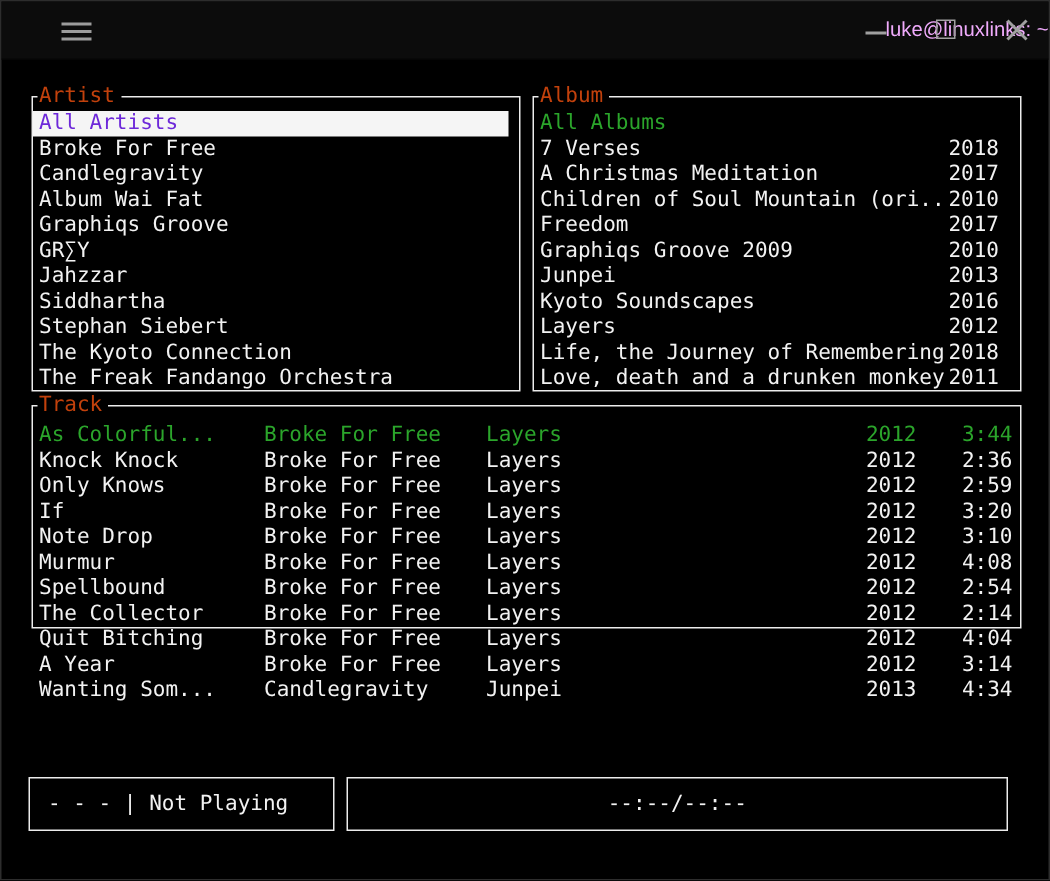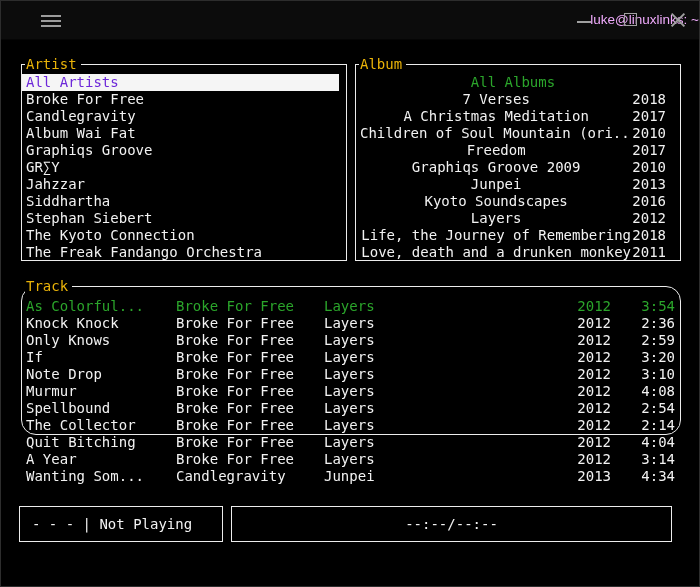--- a/index.html
+++ b/index.html
@@ -30,38 +30,38 @@
     height:11px; border:1.5px solid #a0a0a0; }
   .close-icon::before, .close-icon::after { content:""; position:absolute; left:7px; top:-1px;
     width:2px; height:18px; background:#a0a0a0; }
   .close-icon::before { transform:rotate(45deg); }
   .close-icon::after  { transform:rotate(-45deg); }
   
   .terminal { position:absolute; top:38px; left:0; right:0; bottom:0;
     color:#f2f2f2; font-size:14px; }
   .panel { position:absolute; border:1px solid #ececec; background:#000; box-sizing:border-box; }
   .panel-label { position:absolute; top:-8px; left:3px; background:#000;
-    padding:0 4px 0 1px; line-height:15px; font-size:14px; color:#eab308; }
+    padding:0 4px 0 1px; line-height:15px; font-size:14px; color:#c2410c; }
   #panel-artist { left:20px;  top:25px;  width:326px; height:197px; }
   #panel-album  { left:354px; top:25px;  width:326px; height:197px; }
-  #panel-track  { left:20px;  top:247px; width:660px; height:149px;border-radius:15px; }
+  #panel-track  { left:20px;  top:231px; width:660px; height:149px; }
   .rows { padding-top:9px; }
   #panel-track .rows { padding-top:11px; }
   .row { height:17px; line-height:17px; padding:0 5px 0 4px;
     white-space:pre; overflow:hidden; cursor:default; }
   .row.selected { background:#f5f5f5; color:#6d28d9; margin-right:7px; }
   .row.accent { color:var(--accent); }
-  .album-row { display:flex;text-align:center; }
+  .album-row { display:flex; }
   .album-row .a-name { flex:1; overflow:hidden; text-overflow:clip; white-space:pre; }
   .album-row .a-year { padding-right:9px; }
   .track-row { display:grid; grid-template-columns:130px 128px 180px 87px 1fr;gap:20px; }
   .track-row .t-year, .track-row .t-time { text-align:right; }
   
   .statusbox { position:absolute; border:1px solid #ececec; background:#000;
-    box-sizing:border-box; height:36px; line-height:34px; }
+    box-sizing:border-box; height:36px; line-height:34px;margin-top:12px; }
   #box-playing { left:18px; top:467px; width:204px; padding-left:12px; }
   #box-time    { left:230px; top:467px; width:441px; text-align:center; }
 </style>
 </head>
 <body>
 
 <div class="window">
 
   <div class="titlebar">
     <span class="menu-icon">
@@ -129,21 +129,21 @@
 
   <div class="row album-row"><span class="a-name">Life, the Journey of Remembering</span><span class="a-year">2018</span></div>
 
   <div class="row album-row"><span class="a-name">Love, death and a drunken monkey</span><span class="a-year">2011</span></div>
 </div>
     </div>
 
     <div class="panel" id="panel-track">
       <span class="panel-label">Track</span>
       <div class="rows">
-  <div class="row track-row accent"><span class="t-title">As Colorful...</span><span class="t-artist">Broke For Free</span><span class="t-album">Layers</span><span class="t-year">2012</span><span class="t-time">3:54</span></div>
+  <div class="row track-row accent"><span class="t-title">As Colorful...</span><span class="t-artist">Broke For Free</span><span class="t-album">Layers</span><span class="t-year">2012</span><span class="t-time">3:44</span></div>
 
   <div class="row track-row"><span class="t-title">Knock Knock</span><span class="t-artist">Broke For Free</span><span class="t-album">Layers</span><span class="t-year">2012</span><span class="t-time">2:36</span></div>
 
   <div class="row track-row"><span class="t-title">Only Knows</span><span class="t-artist">Broke For Free</span><span class="t-album">Layers</span><span class="t-year">2012</span><span class="t-time">2:59</span></div>
 
   <div class="row track-row"><span class="t-title">If</span><span class="t-artist">Broke For Free</span><span class="t-album">Layers</span><span class="t-year">2012</span><span class="t-time">3:20</span></div>
 
   <div class="row track-row"><span class="t-title">Note Drop</span><span class="t-artist">Broke For Free</span><span class="t-album">Layers</span><span class="t-year">2012</span><span class="t-time">3:10</span></div>
 
   <div class="row track-row"><span class="t-title">Murmur</span><span class="t-artist">Broke For Free</span><span class="t-album">Layers</span><span class="t-year">2012</span><span class="t-time">4:08</span></div>

